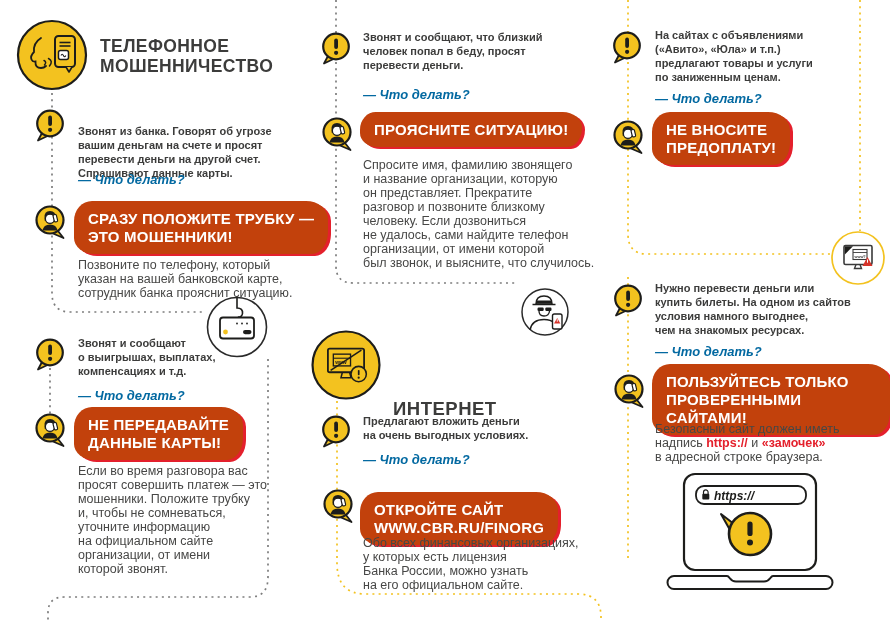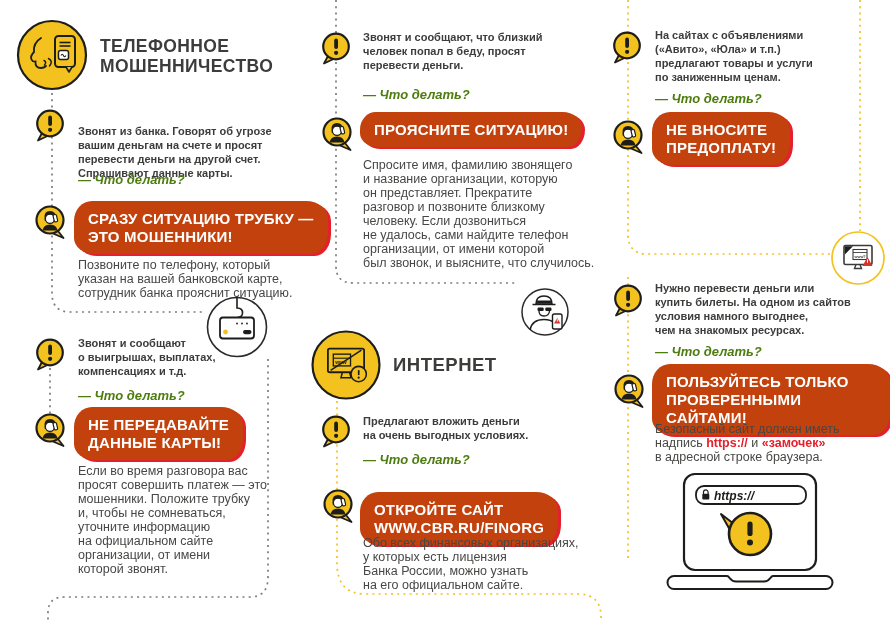--- a/index.html
+++ b/index.html
@@ -8,31 +8,32 @@
     font-family:"Liberation Sans",sans-serif;color:#3c3c3b;overflow:hidden;
   }
   .abs{position:absolute;}
   .title{
     font-size:17.5px;font-weight:bold;line-height:20px;letter-spacing:.4px;
     color:#3c3c3b;white-space:pre-line;text-transform:uppercase;
   }
   .section-title{
     font-size:18.5px;font-weight:bold;letter-spacing:.5px;color:#3c3c3b;
     text-transform:uppercase;
+    margin-top:44px;
   }
   .problem{
     font-size:11px;font-weight:bold;line-height:14px;color:#3c3c3b;
     white-space:pre-line;
   }
   .advice{
     font-size:12.5px;font-weight:normal;line-height:14px;color:#474746;
     white-space:pre-line;
   }
   .whatdo{
-    font-size:13px;font-weight:bold;font-style:italic;color:#4d7c0f;
+    font-size:13px;font-weight:bold;font-style:italic;color:#0369a1;
   }
   .badge{
     display:inline-block;background:#c2410c;color:#ffffff;
     font-size:15px;font-weight:bold;line-height:18px;letter-spacing:.2px;
     padding:9px 14px 8px 14px;white-space:pre-line;
     border-radius:18px 22px 16px 20px / 20px 18px 22px 16px;
     box-shadow:3px 2px 0 0 #e4202c;
   }
   .red{color:#e4202c;font-weight:bold;}
   svg{display:block;}
@@ -86,21 +87,21 @@
   <div class="abs whatdo" style="left:78px;top:172px;">— Что делать?</div>
 
   <svg class="abs" style="left:33px;top:204px;" width="34" height="36" viewBox="0 0 34 36">
     <path d="M25 27 L30.5 34 L20 29.5" fill="#f3c21f" stroke="#1d1d1b" stroke-width="1.8" stroke-linejoin="round"></path>
     <circle cx="17" cy="16" r="13.5" fill="#f3c21f" stroke="#1d1d1b" stroke-width="2.2"></circle>
     <path d="M11.5 14 Q11 7 17 7 Q23 7 22.8 14 L22.5 17 L11.8 17 Z" fill="#1d1d1b"></path>
     <circle cx="17" cy="14.8" r="4.6" fill="#fff" stroke="#1d1d1b" stroke-width="1.2"></circle>
     <rect x="20.6" y="10.5" width="3.4" height="7.5" rx="1.4" fill="#fff" stroke="#1d1d1b" stroke-width="1.2" transform="rotate(-14 22 14)"></rect>
     <path d="M9.5 26.5 Q10.5 20.5 17 20.5 Q23.5 20.5 24.5 26.5 Z" fill="#1d1d1b"></path>
   </svg>
-  <div class="abs badge" style="left:74px;top:201px;">СРАЗУ СИТУАЦИЮ ТРУБКУ —
+  <div class="abs badge" style="left:74px;top:201px;">СРАЗУ ПОЛОЖИТЕ ТРУБКУ —
 ЭТО МОШЕННИКИ!</div>
   <div class="abs advice" style="left:78px;top:258px;width:235px;">Позвоните по телефону, который
 указан на вашей банковской карте,
 сотрудник банка прояснит ситуацию.</div>
 
   <svg class="abs" style="left:34px;top:337px;" width="32" height="34" viewBox="0 0 32 34">
     <path d="M8 25 L4 32.5 L13.5 28" fill="#f3c21f" stroke="#1d1d1b" stroke-width="1.8" stroke-linejoin="round"></path>
     <circle cx="16" cy="15.5" r="12.8" fill="#f3c21f" stroke="#1d1d1b" stroke-width="2.2"></circle>
     <rect x="14.2" y="7.5" width="3.8" height="10.5" rx="1.9" fill="#1d1d1b"></rect>
     <circle cx="16.1" cy="21.8" r="2.1" fill="#1d1d1b"></circle>

